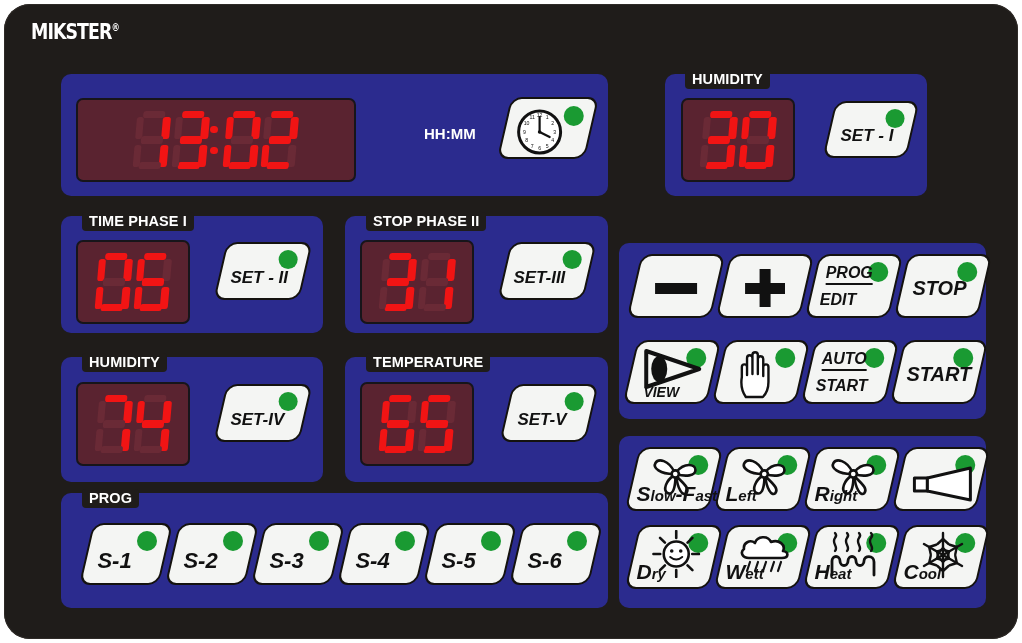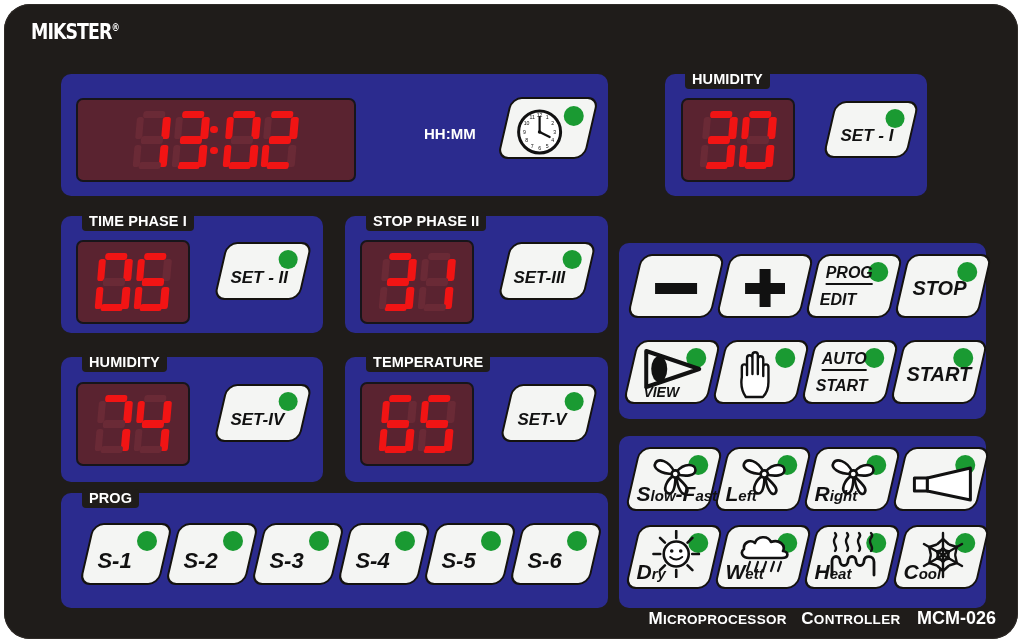--- a/index.html
+++ b/index.html
@@ -469,19 +469,14 @@
                 <line x1="25" y1="32" x2="30" y2="27"></line>
           </g>
           <use href="#arm" transform="rotate(60 25 25)"></use>
           <use href="#arm" transform="rotate(120 25 25)"></use>
         </g>
           </svg></div>
         <div class="lbl" style="left:6px;bottom:3px;"><span style="font-size:21px;">C</span><span style="font-size:15px;">ool</span></div>
       </div>
     </div>
 
-  <div class="footer">
-    <span class="sc"><b>M</b><span>ICROPROCESSOR</span></span>
-    <span class="sc" style="margin-left:10px;"><b>C</b><span>ONTROLLER</span></span>
-    <span class="model">MCM-026</span>
-  </div>
 
 </div>
 
 </body></html>

